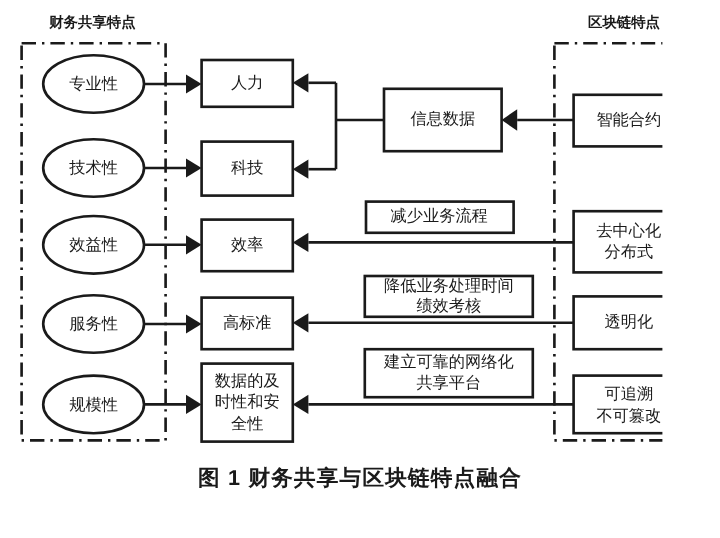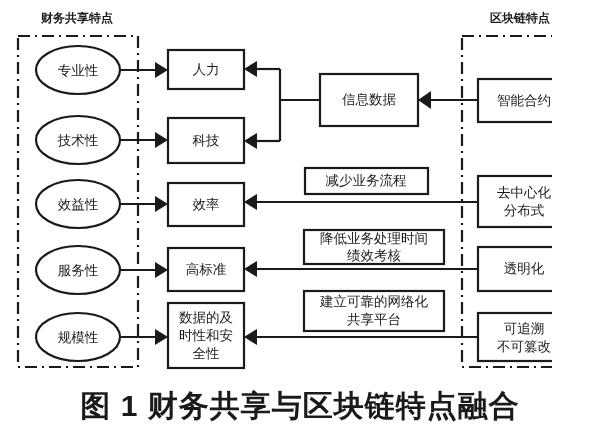--- a/index.html
+++ b/index.html
@@ -63,21 +63,21 @@
     text-anchor: middle;
     dominant-baseline: middle;
   }
   .caption {
     position: absolute;
     left: 0;
     top: 386px;
     width: 600px;
     text-align: center;
     font-family: "Liberation Sans", "DejaVu Sans", sans-serif;
-    font-size: 30px;
+    font-size: 18px;
     font-weight: bold;
     letter-spacing: 1px;
     color: #1a1a1a;
   }
 </style>
 </head>
 <body>
 
 <div id="page">
 

